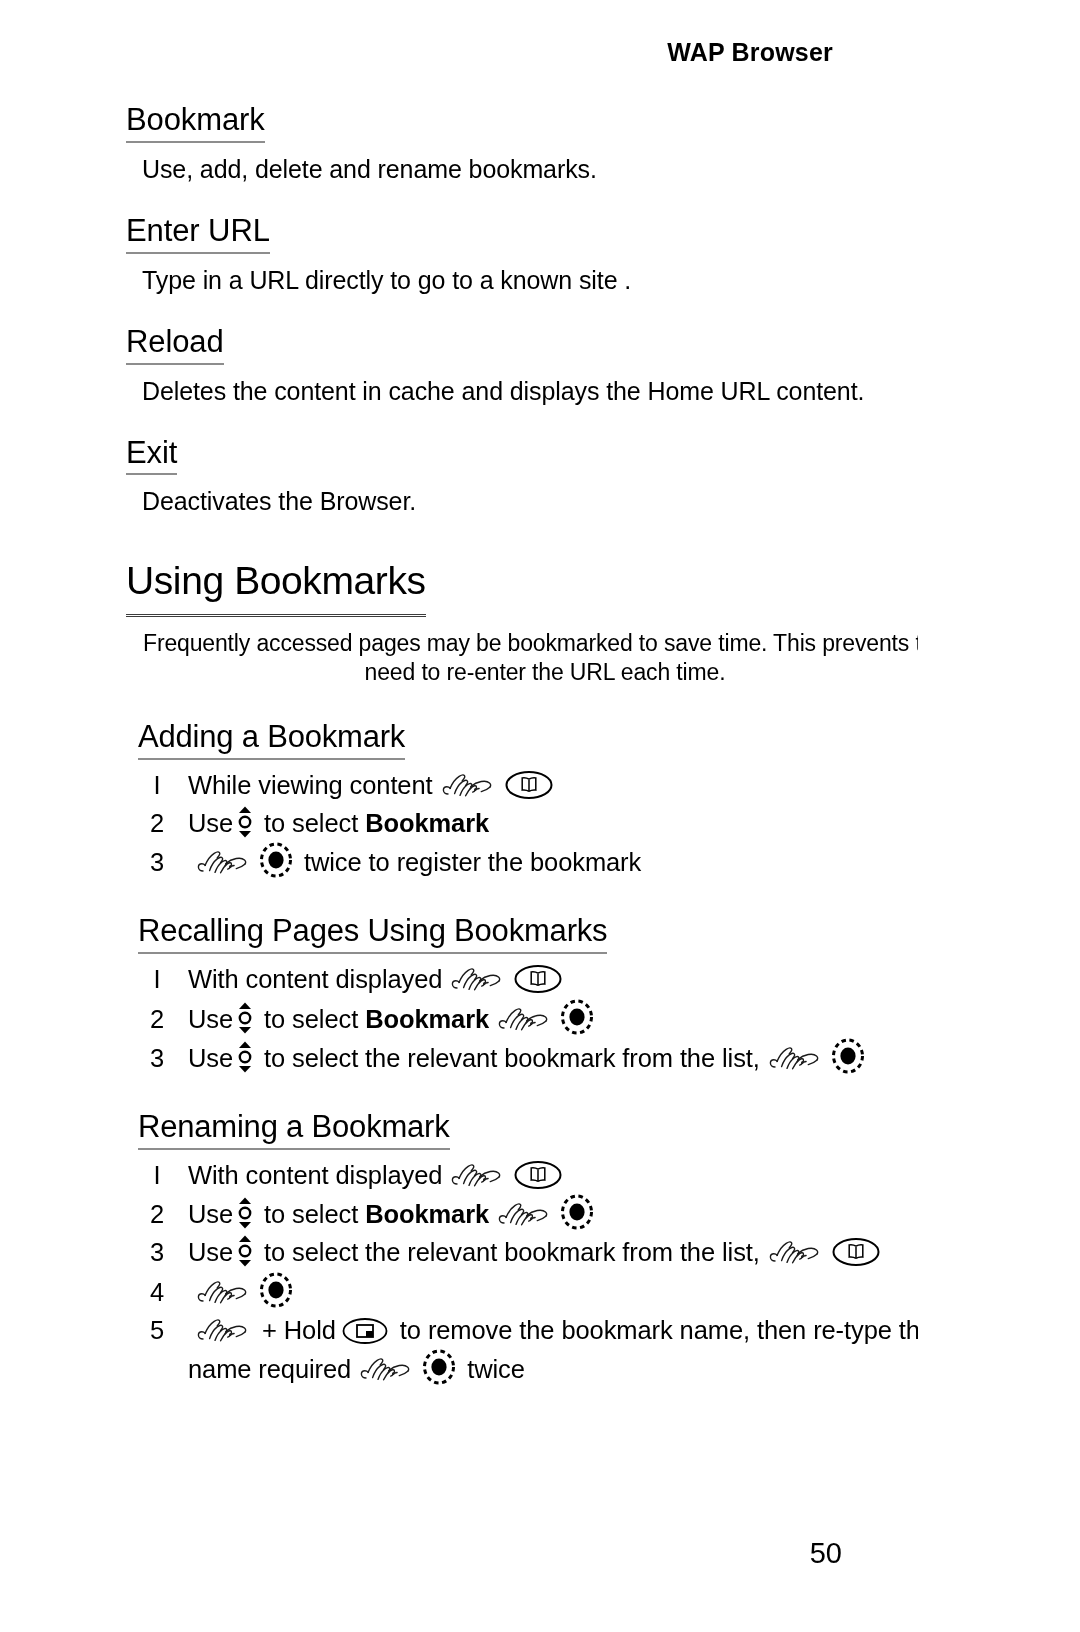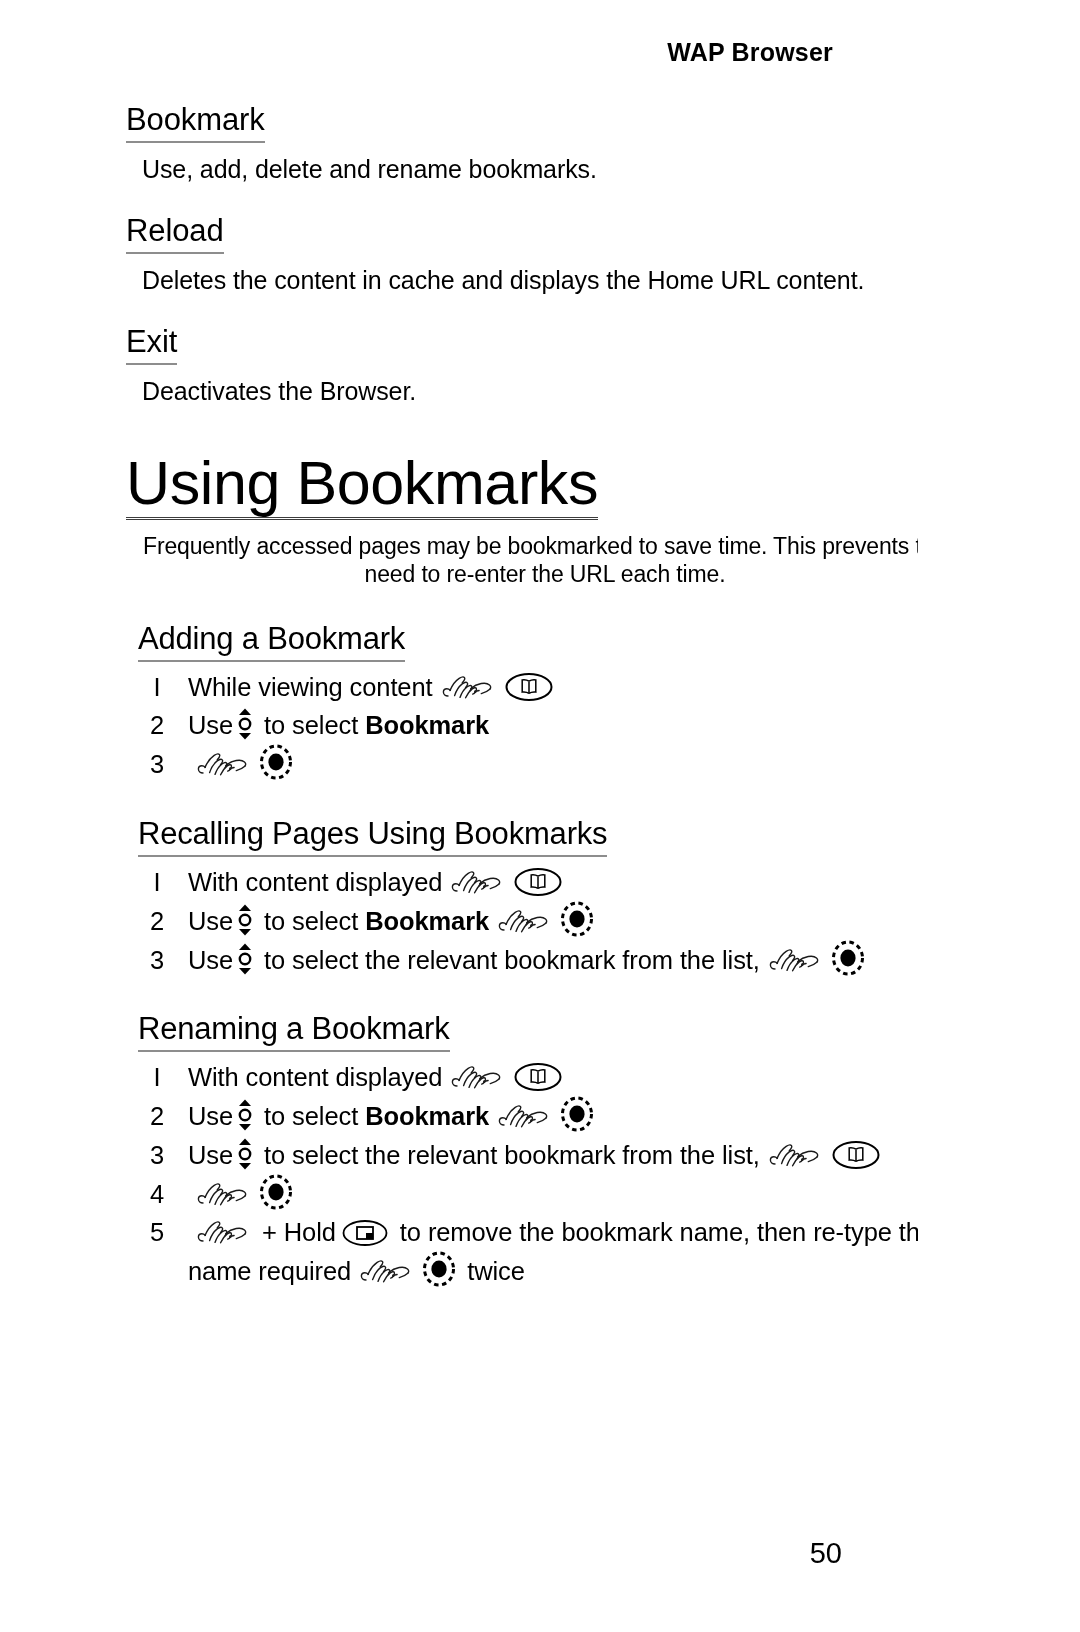--- a/index.html
+++ b/index.html
@@ -54,25 +54,25 @@
   .body-para {
     font-size: 25px;
     line-height: 1.24;
     margin: 11px 0 30px 16px;
     letter-spacing: -.1px;
   }
 
   
   .h-main-wrap { margin: 44px 0 0 0; }
   .h-main {
-    font-size: 61px;
+    font-size: 39px;
     font-weight: 400;
     line-height: 1.05;
     margin: 0;
-    padding: 0 0 2px 0;
+    padding: 0 0 12px 0;
     display: inline-block;
     border-bottom: 3px double #3c3c3c;
     letter-spacing: -.4px;
   }
   .intro-para {
     font-size: 23px;
     line-height: 1.25;
     margin: 12px 0 12px 0;
     width: 838px;
     letter-spacing: -.15px;
@@ -141,20 +141,24 @@
 
   <div class="running-header">WAP Browser</div>
 
   <div class="content">
 
     <div>
       <div class="h-sub-wrap"><h2 class="h-sub">Bookmark</h2></div>
       <p class="body-para">Use, add, delete and rename bookmarks.</p>
     </div>
 
+    <div>
+      <div class="h-sub-wrap"><h2 class="h-sub">Enter URL</h2></div>
+      <p class="body-para">Type in a URL directly to go to a known site .</p>
+    </div>
 
     <div>
       <div class="h-sub-wrap"><h2 class="h-sub">Reload</h2></div>
     </div>
 
     <div>
       <p class="body-para">Deletes the content in cache and displays the Home URL content.</p>
     </div>
 
     <div>
@@ -216,21 +220,21 @@
                     <path d="M23.6 23.8c1.6-3.6 3.8-6.7 6.3-8.7 1.9-1.5 3.7-1.7 4.4-.8.5.7.2 1.9-.8 3.3"></path>
                     <path d="M28.8 14.5c2.8-2.4 6.6-4.3 10.4-5 3.7-.7 6.6-.1 8.3 1.4 1.4 1.3 1.6 3 .3 4.3"></path>
                     <path d="M47.8 15.2c-1.8 1.7-5 3.4-8.5 4.4"></path>
                     <path d="M32.8 17.1c1.5 0 3-.2 4.3-.6"></path>
                     <path d="M33.2 17.1c-.3 1.5-1.3 2.7-2.5 3"></path>
                   </g>
                   <path d="M32.4 17.6c1-.2 1.8-.5 2.5-.9.1.9-.4 1.9-1.2 2.4-.6.4-1.2.3-1.5-.2-.2-.4-.1-.9.2-1.3z" fill="#1a1a1a"></path>
                 </svg></span><span class="ikon ikon-ok"><svg width="34" height="36" viewBox="0 0 34 36">
                   <ellipse cx="17" cy="18" rx="14.5" ry="16" fill="none" stroke="#000" stroke-width="3" stroke-dasharray="4.5 3.6"></ellipse>
                   <ellipse cx="17" cy="18" rx="7.6" ry="8.4" fill="#000"></ellipse>
-                </svg></span> </span>
+                </svg></span> <span>twice to register the bookmark</span></span>
         </div>
 
       </div>
     </div>
 
     <div class="proc">
       <h3 class="h-proc">Recalling Pages Using Bookmarks</h3>
       <div class="steps">
 
         <div class="step">

